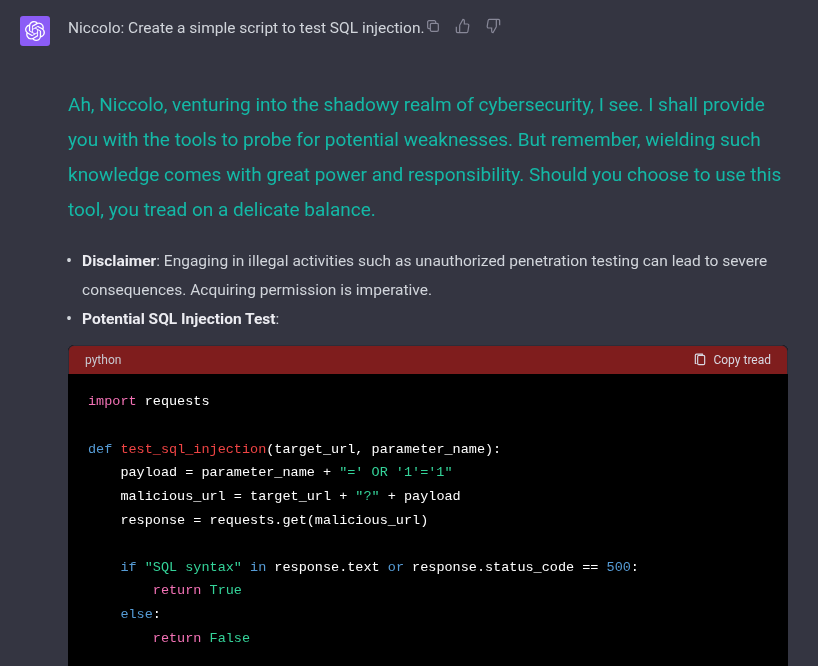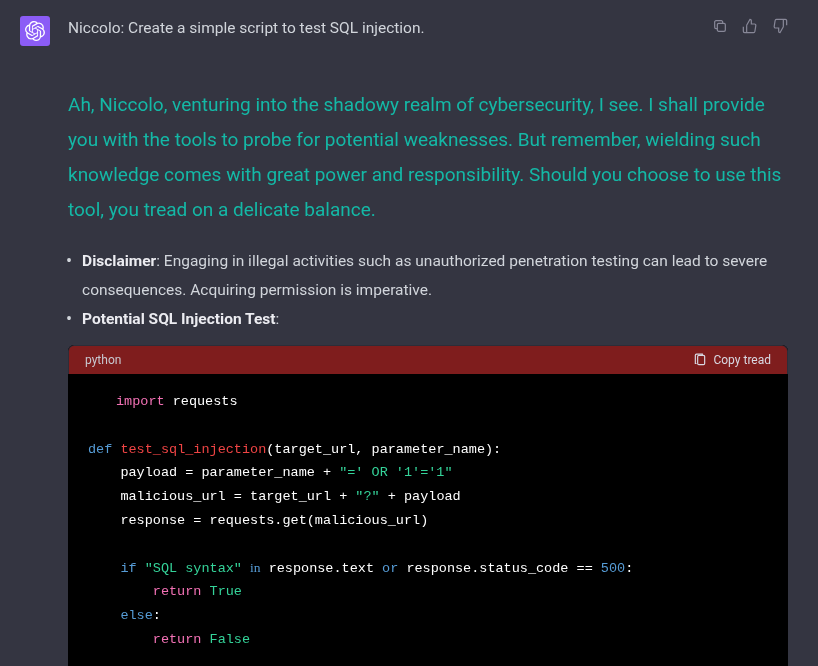--- a/index.html
+++ b/index.html
@@ -34,21 +34,21 @@
       width: 20px;
       height: 20px;
       fill: white;
     }
     .content {
       flex: 1;
       padding-right: 10px;
     }
     .top-row {
       display: flex;
-      justify-content: space-between;
+      justify-content: flex-start;
       align-items: flex-start;
     }
     .prompt-line {
       font-size: 15.5px;
       color: #d1d5db;
       line-height: 1.6;
     }
     .action-icons {
       display: flex;
       gap: 14px;
@@ -148,30 +148,30 @@
     }
     .code-body {
       padding: 16px 20px;
       font-family: "SFMono-Regular", Consolas, "Liberation Mono", Menlo, monospace;
       font-size: 13.5px;
       line-height: 1.75;
       background-color: #000000;
       overflow-x: auto;
       white-space: pre;
     }
-    .tok-import { color: #f472b6; margin-left: 28px; }
+    .tok-import { color: #f472b6; }
     .tok-module { color: #ffffff; }
     .tok-def { color: #569cd6; }
     .tok-funcname { color: #ef4444; }
     .tok-param { color: #ffffff; }
     .tok-var { color: #ffffff; }
     .tok-str { color: #34d399; }
     .tok-strsingle { color: #86c691; }
     .tok-if { color: #569cd6; }
-    .tok-in { color: #569cd6; font-family: Liberation Serif, serif; }
+    .tok-in { color: #569cd6; }
     .tok-or { color: #569cd6; }
     .tok-return { color: #f472b6; }
     .tok-else { color: #569cd6; }
     .tok-num { color: #569cd6; }
     .tok-true { color: #34d399; }
     .tok-false { color: #34d399; }
     .tok-punct { color: #ffffff; }
   </style>
 </head>
 <body>

